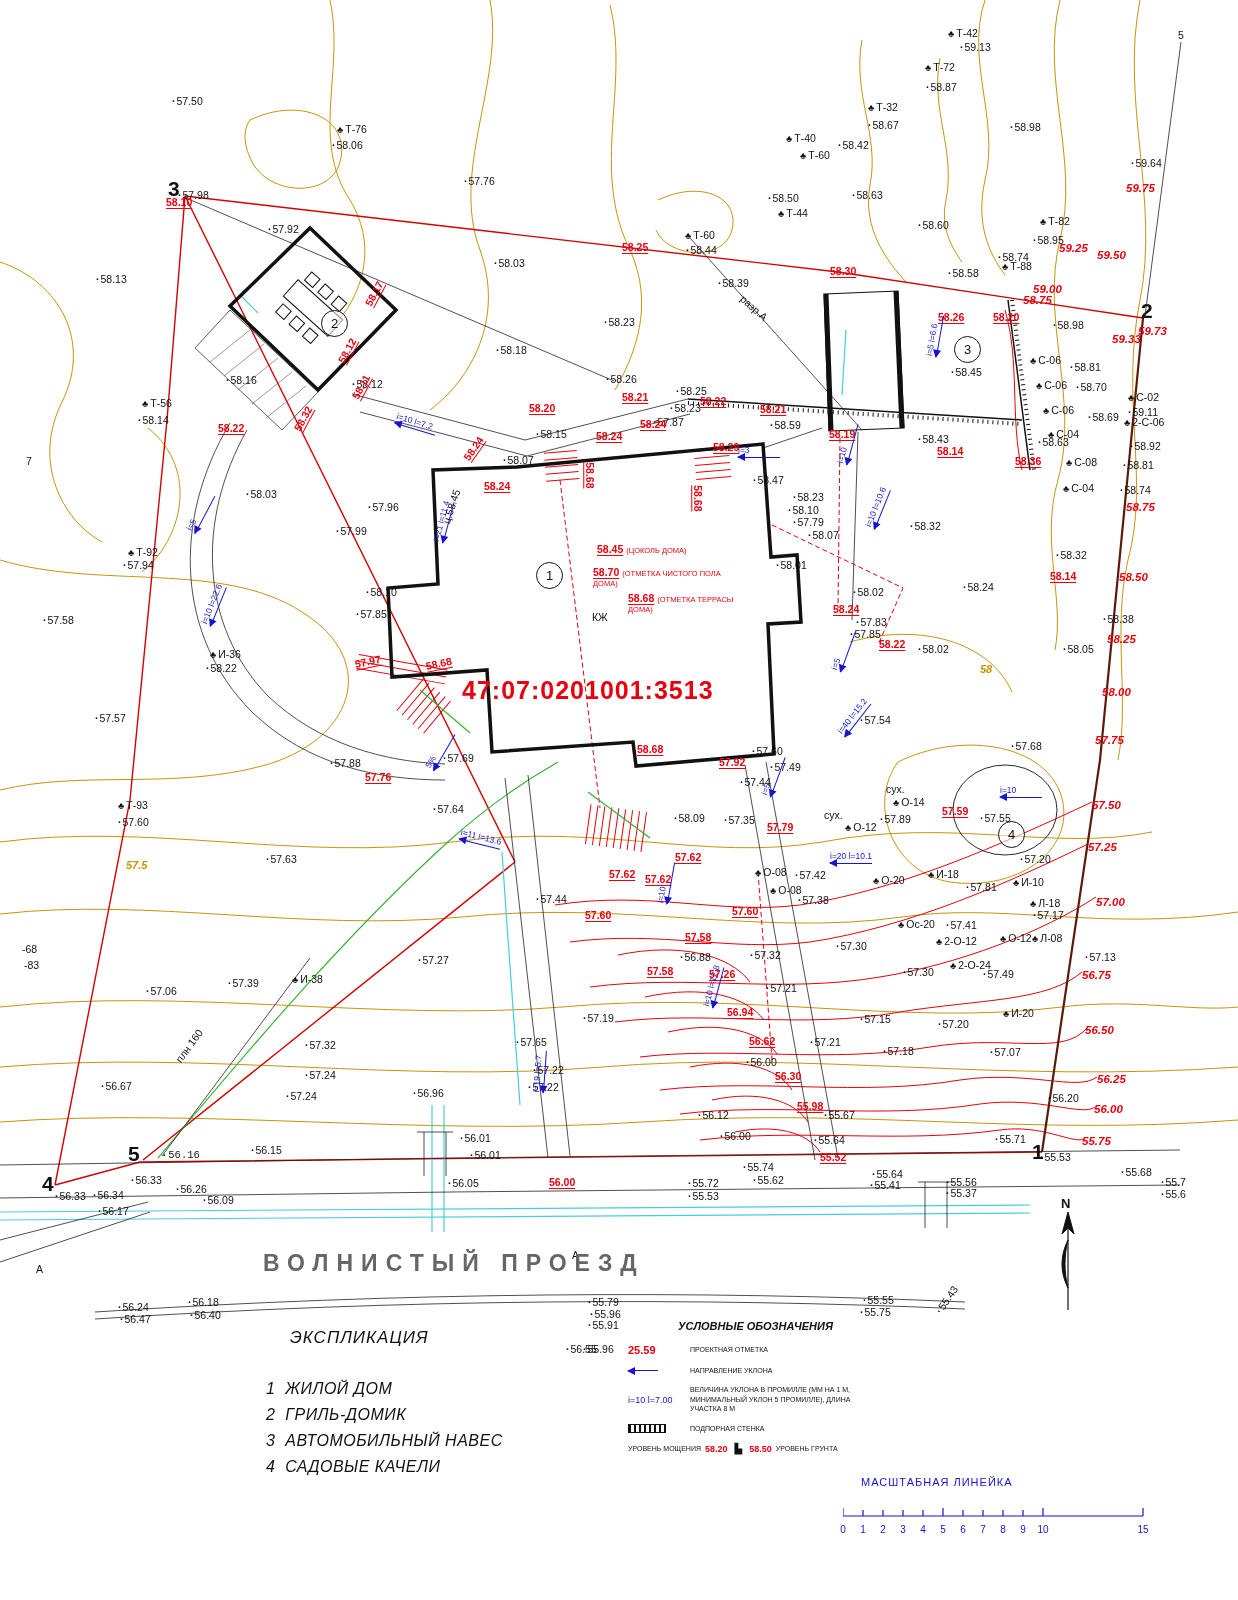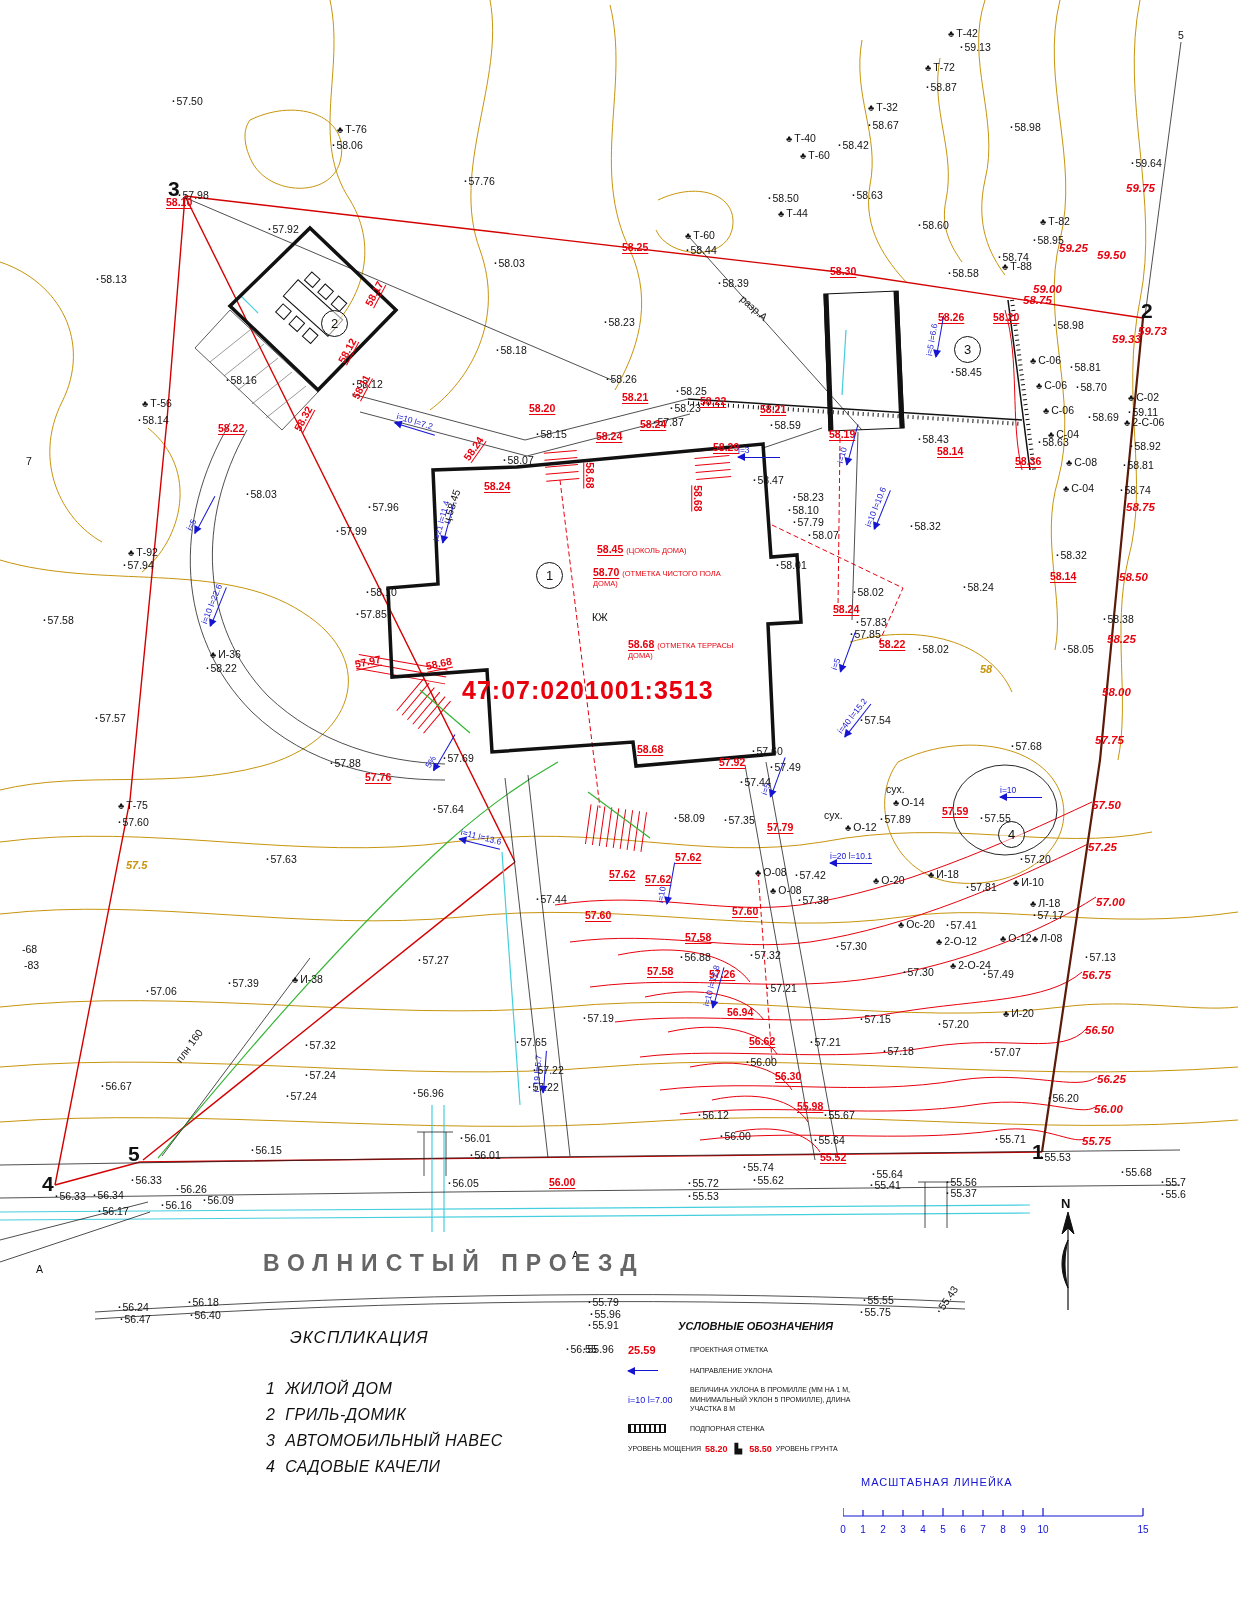--- a/index.html
+++ b/index.html
@@ -261,21 +261,21 @@
       <div class="lbl eb" style="left: 101px; top: 1081px;">56.67</div>
       <div class="lbl eb" style="left: 146px; top: 986px;">57.06</div>
       <div class="lbl eb" style="left: 228px; top: 978px;">57.39</div>
       <div class="lbl eb" style="left: 418px; top: 955px;">57.27</div>
       <div class="lbl eb" style="left: 305px; top: 1040px;">57.32</div>
       <div class="lbl eb" style="left: 305px; top: 1070px;">57.24</div>
       <div class="lbl eb" style="left: 286px; top: 1091px;">57.24</div>
       <div class="lbl eb" style="left: 413px; top: 1088px;">56.96</div>
       <div class="lbl eb" style="left: 460px; top: 1133px;">56.01</div>
       <div class="lbl eb" style="left: 470px; top: 1150px;">56.01</div>
-      <div class="lbl eb" style="left: 161px; top: 1200px;">56.16</div>
+      <div class="lbl eb" style="left: 161px; top: 1150px; font-family: Liberation Mono, monospace;">56.16</div>
       <div class="lbl eb" style="left: 251px; top: 1145px;">56.15</div>
       <div class="lbl eb" style="left: 131px; top: 1175px;">56.33</div>
       <div class="lbl eb" style="left: 55px; top: 1191px;">56.33</div>
       <div class="lbl eb" style="left: 93px; top: 1190px;">56.34</div>
       <div class="lbl eb" style="left: 176px; top: 1184px;">56.26</div>
       <div class="lbl eb" style="left: 181px; top: 1195px; margin-left: 22px;">56.09</div>
       <div class="lbl eb" style="left: 98px; top: 1206px;">56.17</div>
       <div class="lbl eb" style="left: 448px; top: 1178px;">56.05</div>
       <div class="lbl eb" style="left: 118px; top: 1302px;">56.24</div>
       <div class="lbl eb" style="left: 120px; top: 1314px;">56.47</div>
@@ -455,21 +455,21 @@
       <div class="lbl veg" style="left: 868px; top: 102px;"><span class="tg">♣</span><span>Т-32</span></div>
       <div class="lbl veg" style="left: 786px; top: 133px;"><span class="tg">♣</span><span>Т-40</span></div>
       <div class="lbl veg" style="left: 800px; top: 150px;"><span class="tg">♣</span><span>Т-60</span></div>
       <div class="lbl veg" style="left: 778px; top: 181px; margin-top: 27px;"><span class="tg">♣</span><span>Т-44</span></div>
       <div class="lbl veg" style="left: 337px; top: 124px;"><span class="tg">♣</span><span>Т-76</span></div>
       <div class="lbl veg" style="left: 685px; top: 230px;"><span class="tg">♣</span><span>Т-60</span></div>
       <div class="lbl veg" style="left: 1040px; top: 216px;"><span class="tg">♣</span><span>Т-82</span></div>
       <div class="lbl veg" style="left: 1002px; top: 261px;"><span class="tg">♣</span><span>Т-88</span></div>
       <div class="lbl veg" style="left: 142px; top: 398px;"><span class="tg">♣</span><span>Т-56</span></div>
       <div class="lbl veg" style="left: 128px; top: 547px;"><span class="tg">♣</span><span>Т-92</span></div>
-      <div class="lbl veg" style="left: 118px; top: 800px;"><span class="tg">♣</span><span>Т-75</span></div>
+      <div class="lbl veg" style="left: 118px; top: 800px;"><span class="tg">♣</span><span>Т-93</span></div>
       <div class="lbl veg" style="left: 210px; top: 649px;"><span class="tg">♣</span><span>И-36</span></div>
       <div class="lbl veg" style="left: 276px; top: 974px; margin-left: 16px;"><span class="tg">♣</span><span>И-38</span></div>
       <div class="lbl veg" style="left: 928px; top: 869px;"><span class="tg">♣</span><span>И-18</span></div>
       <div class="lbl veg" style="left: 1013px; top: 877px;"><span class="tg">♣</span><span>И-10</span></div>
       <div class="lbl veg" style="left: 1030px; top: 898px;"><span class="tg">♣</span><span>Л-18</span></div>
       <div class="lbl veg" style="left: 1003px; top: 1008px;"><span class="tg">♣</span><span>И-20</span></div>
       <div class="lbl veg" style="left: 893px; top: 797px;"><span class="tg">♣</span><span>О-14</span></div>
       <div class="lbl veg" style="left: 845px; top: 822px;"><span class="tg">♣</span><span>О-12</span></div>
       <div class="lbl veg" style="left: 755px; top: 867px;"><span class="tg">♣</span><span>О-08</span></div>
       <div class="lbl veg" style="left: 770px; top: 885px;"><span class="tg">♣</span><span>О-08</span></div>
@@ -563,21 +563,21 @@
       <div class="lbl corner" style="left: 1141px; top: 300px;">2</div>
       <div class="lbl corner" style="left: 1032px; top: 1141px;">1</div>
       <div class="lbl corner" style="left: 128px; top: 1143px;">5</div>
       <div class="lbl corner" style="left: 42px; top: 1173px;">4</div>
       <div class="bmark" style="left: 536px; top: 562px;">1</div>
       <div class="bmark" style="left: 321px; top: 310px;">2</div>
       <div class="bmark" style="left: 954px; top: 336px;">3</div>
       <div class="bmark" style="left: 998px; top: 821px;">4</div>
       <div class="note" style="left: 597px; top: 543px;"><b>58.45</b><span>(ЦОКОЛЬ ДОМА)</span></div>
       <div class="note" style="left: 593px; top: 566px;"><b>58.70</b><span>(ОТМЕТКА ЧИСТОГО ПОЛА ДОМА)</span></div>
-      <div class="note" style="left: 628px; top: 592px; margin-top: 46px;"><b>58.68</b><span>(ОТМЕТКА ТЕРРАСЫ ДОМА)</span></div>
+      <div class="note" style="left: 628px; top: 592px;"><b>58.68</b><span>(ОТМЕТКА ТЕРРАСЫ ДОМА)</span></div>
     </div>
 
   <div class="cadastral">47:07:0201001:3513</div>
   <div class="street">ВОЛНИСТЫЙ ПРОЕЗД</div>
   <div class="north-n">N</div>
 
   <div class="expl">
     <div class="expl-title">ЭКСПЛИКАЦИЯ</div>
     <div id="expl-items">
         <div class="expl-item">1  ЖИЛОЙ ДОМ</div>

